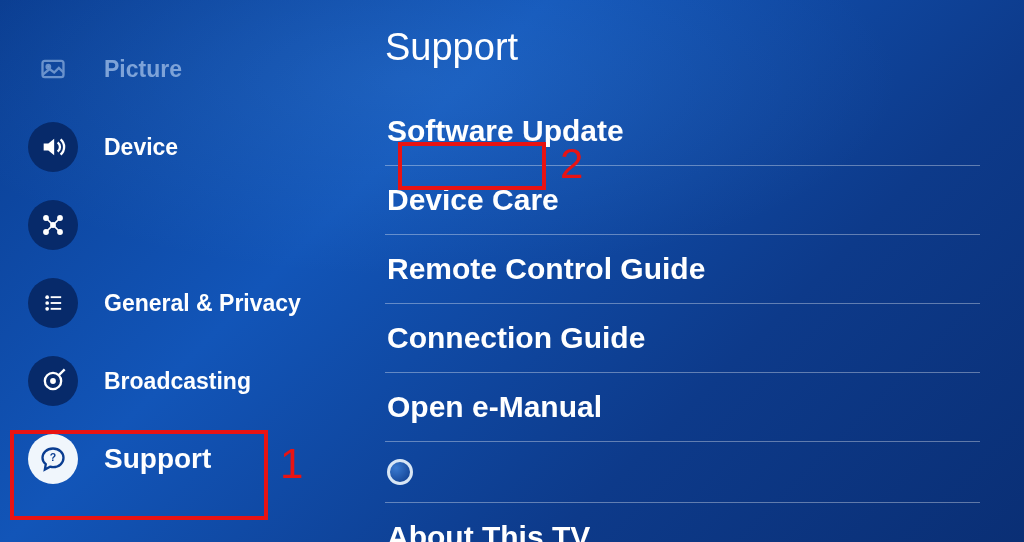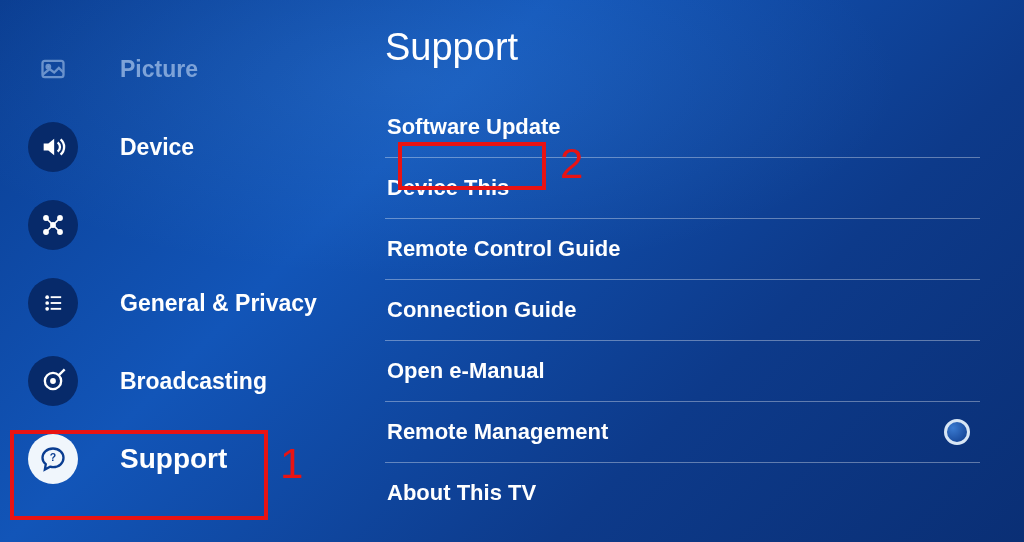--- a/index.html
+++ b/index.html
@@ -23,21 +23,21 @@
       width: 345px;
       padding: 30px 0 0 28px;
       display: flex;
       flex-direction: column;
       position: relative;
       z-index: 1;
     }
     .sidebar-item {
       display: flex;
       align-items: center;
-      gap: 42px;
+      gap: 26px;
       padding: 14px 0;
       cursor: pointer;
       color: #ffffff;
       position: relative;
     }
     .sidebar-item.inactive { color: #7ea3d8; }
     .sidebar-item .icon {
       width: 50px;
       height: 50px;
       border-radius: 50%;
@@ -75,21 +75,21 @@
       z-index: 1;
       color: #ffffff;
     }
     .main-title {
       font-size: 38px;
       font-weight: 400;
       margin-bottom: 28px;
     }
     .menu-list { list-style: none; }
     .menu-item {
-      font-size: 22px;
+      font-size: 30px;
       font-weight: 600;
       padding: 17px 0 17px 2px;
       border-bottom: 1px solid rgba(255,255,255,0.35);
       cursor: pointer;
       display: flex;
       align-items: center;
       justify-content: space-between;
       position: relative;
     }
     .radio-indicator {
@@ -192,33 +192,32 @@
   </div>
 </div>
 
 <div class="main">
   <h1 class="main-title">Support</h1>
   <ul class="menu-list">
     <li class="menu-item">
       <span>Software Update</span>
     </li>
     <li class="menu-item">
-      <span>Device This</span>
+      <span>Device Care</span>
     </li>
     <li class="menu-item">
       <span>Remote Control Guide</span>
     </li>
     <li class="menu-item">
       <span>Connection Guide</span>
     </li>
     <li class="menu-item">
       <span>Open e-Manual</span>
     </li>
     <li class="menu-item">
-      <span>Remote Management</span>
       <span class="radio-indicator"></span>
     </li>
     <li class="menu-item last">
       <span>About This TV</span>
     </li>
   </ul>
 </div>
 
 <div class="anno-box" style="left:10px; top:430px; width:258px; height:90px;"></div>
 <div class="anno-num" style="left:280px; top:440px;">1</div>

